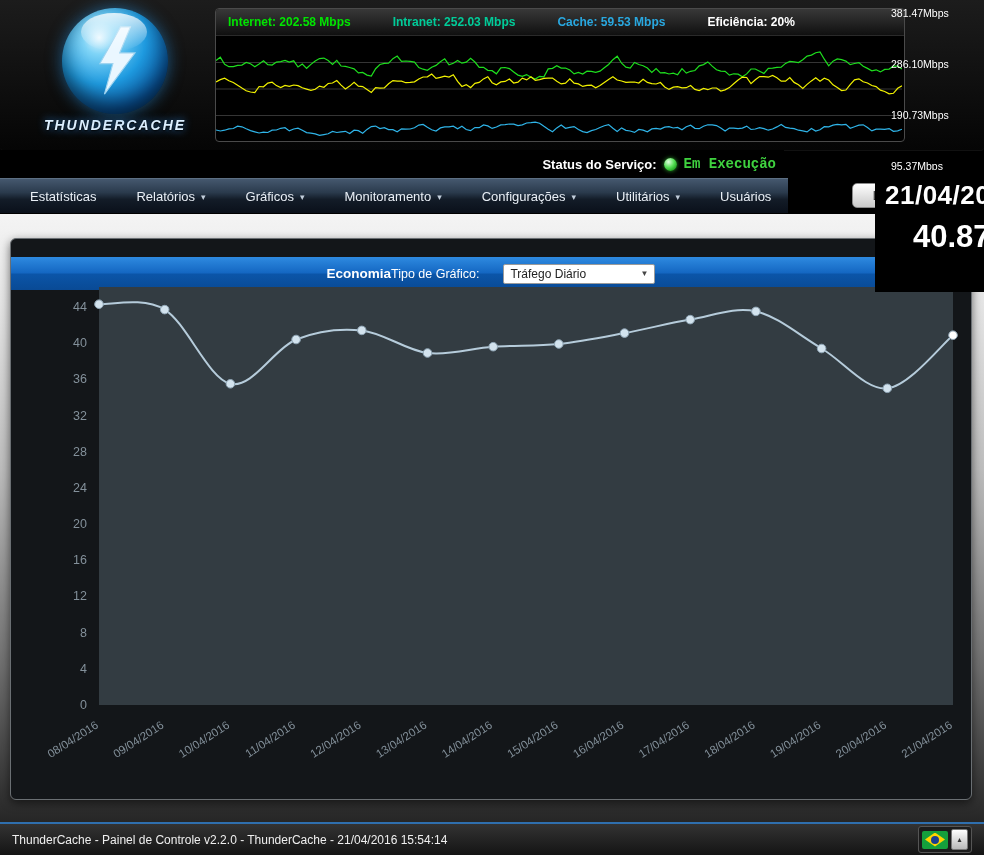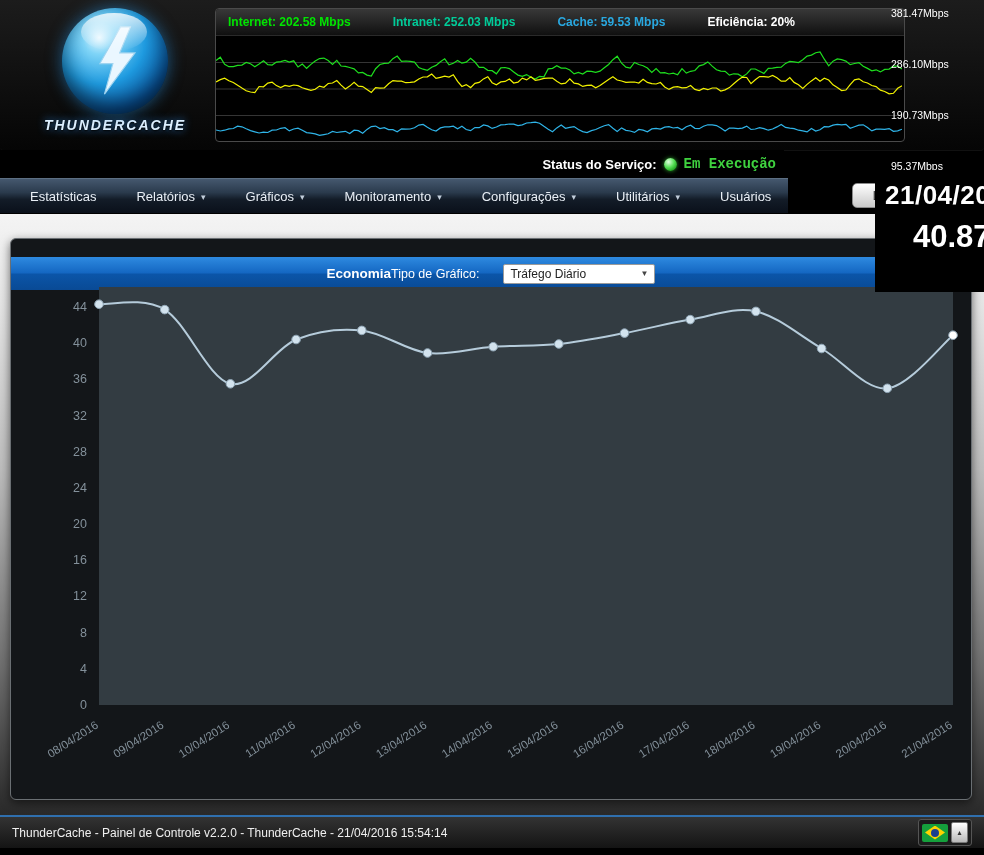--- a/index.html
+++ b/index.html
@@ -70,21 +70,21 @@
   .select-caret{font-size:8px;color:#444;}
   #economy-chart{display:block;position:absolute;top:36px;left:2px;}
 
   
   .tooltip{position:absolute;left:875px;top:170px;width:300px;height:122px;background:#000;
     z-index:10;color:#fff;padding:10px 0 0 10px;box-sizing:border-box;}
   .tt-date{font-size:26px;font-weight:bold;letter-spacing:.5px;white-space:nowrap;}
   .tt-value{font-size:31px;font-weight:bold;margin-top:8px;padding-left:28px;white-space:nowrap;}
 
   
-  .footer{position:absolute;bottom:7px;left:0;width:984px;height:33px;box-sizing:border-box;
+  .footer{position:absolute;bottom:0;left:0;width:984px;height:33px;box-sizing:border-box;
     background:linear-gradient(#333,#141414);border-top:2px solid #2f6fae;
     display:flex;align-items:center;justify-content:space-between;padding:0 12px;z-index:5;}
   .footer-text{color:#efefef;font-size:12px;}
   .lang-control{display:flex;align-items:center;gap:3px;background:#1c1c1c;border:1px solid #555;
     border-radius:3px;padding:2px 3px;cursor:pointer;}
   .flag{position:relative;width:26px;height:18px;background:#15a03c;border-radius:2px;overflow:hidden;}
   .flag .diamond{position:absolute;left:3px;right:3px;top:2px;bottom:2px;background:#ffd400;
     clip-path:polygon(50% 0,100% 50%,50% 100%,0 50%);}
   .flag .circle{position:absolute;left:50%;top:50%;width:8px;height:8px;margin:-4px 0 0 -4px;
     background:#1b3f8f;border-radius:50%;}

